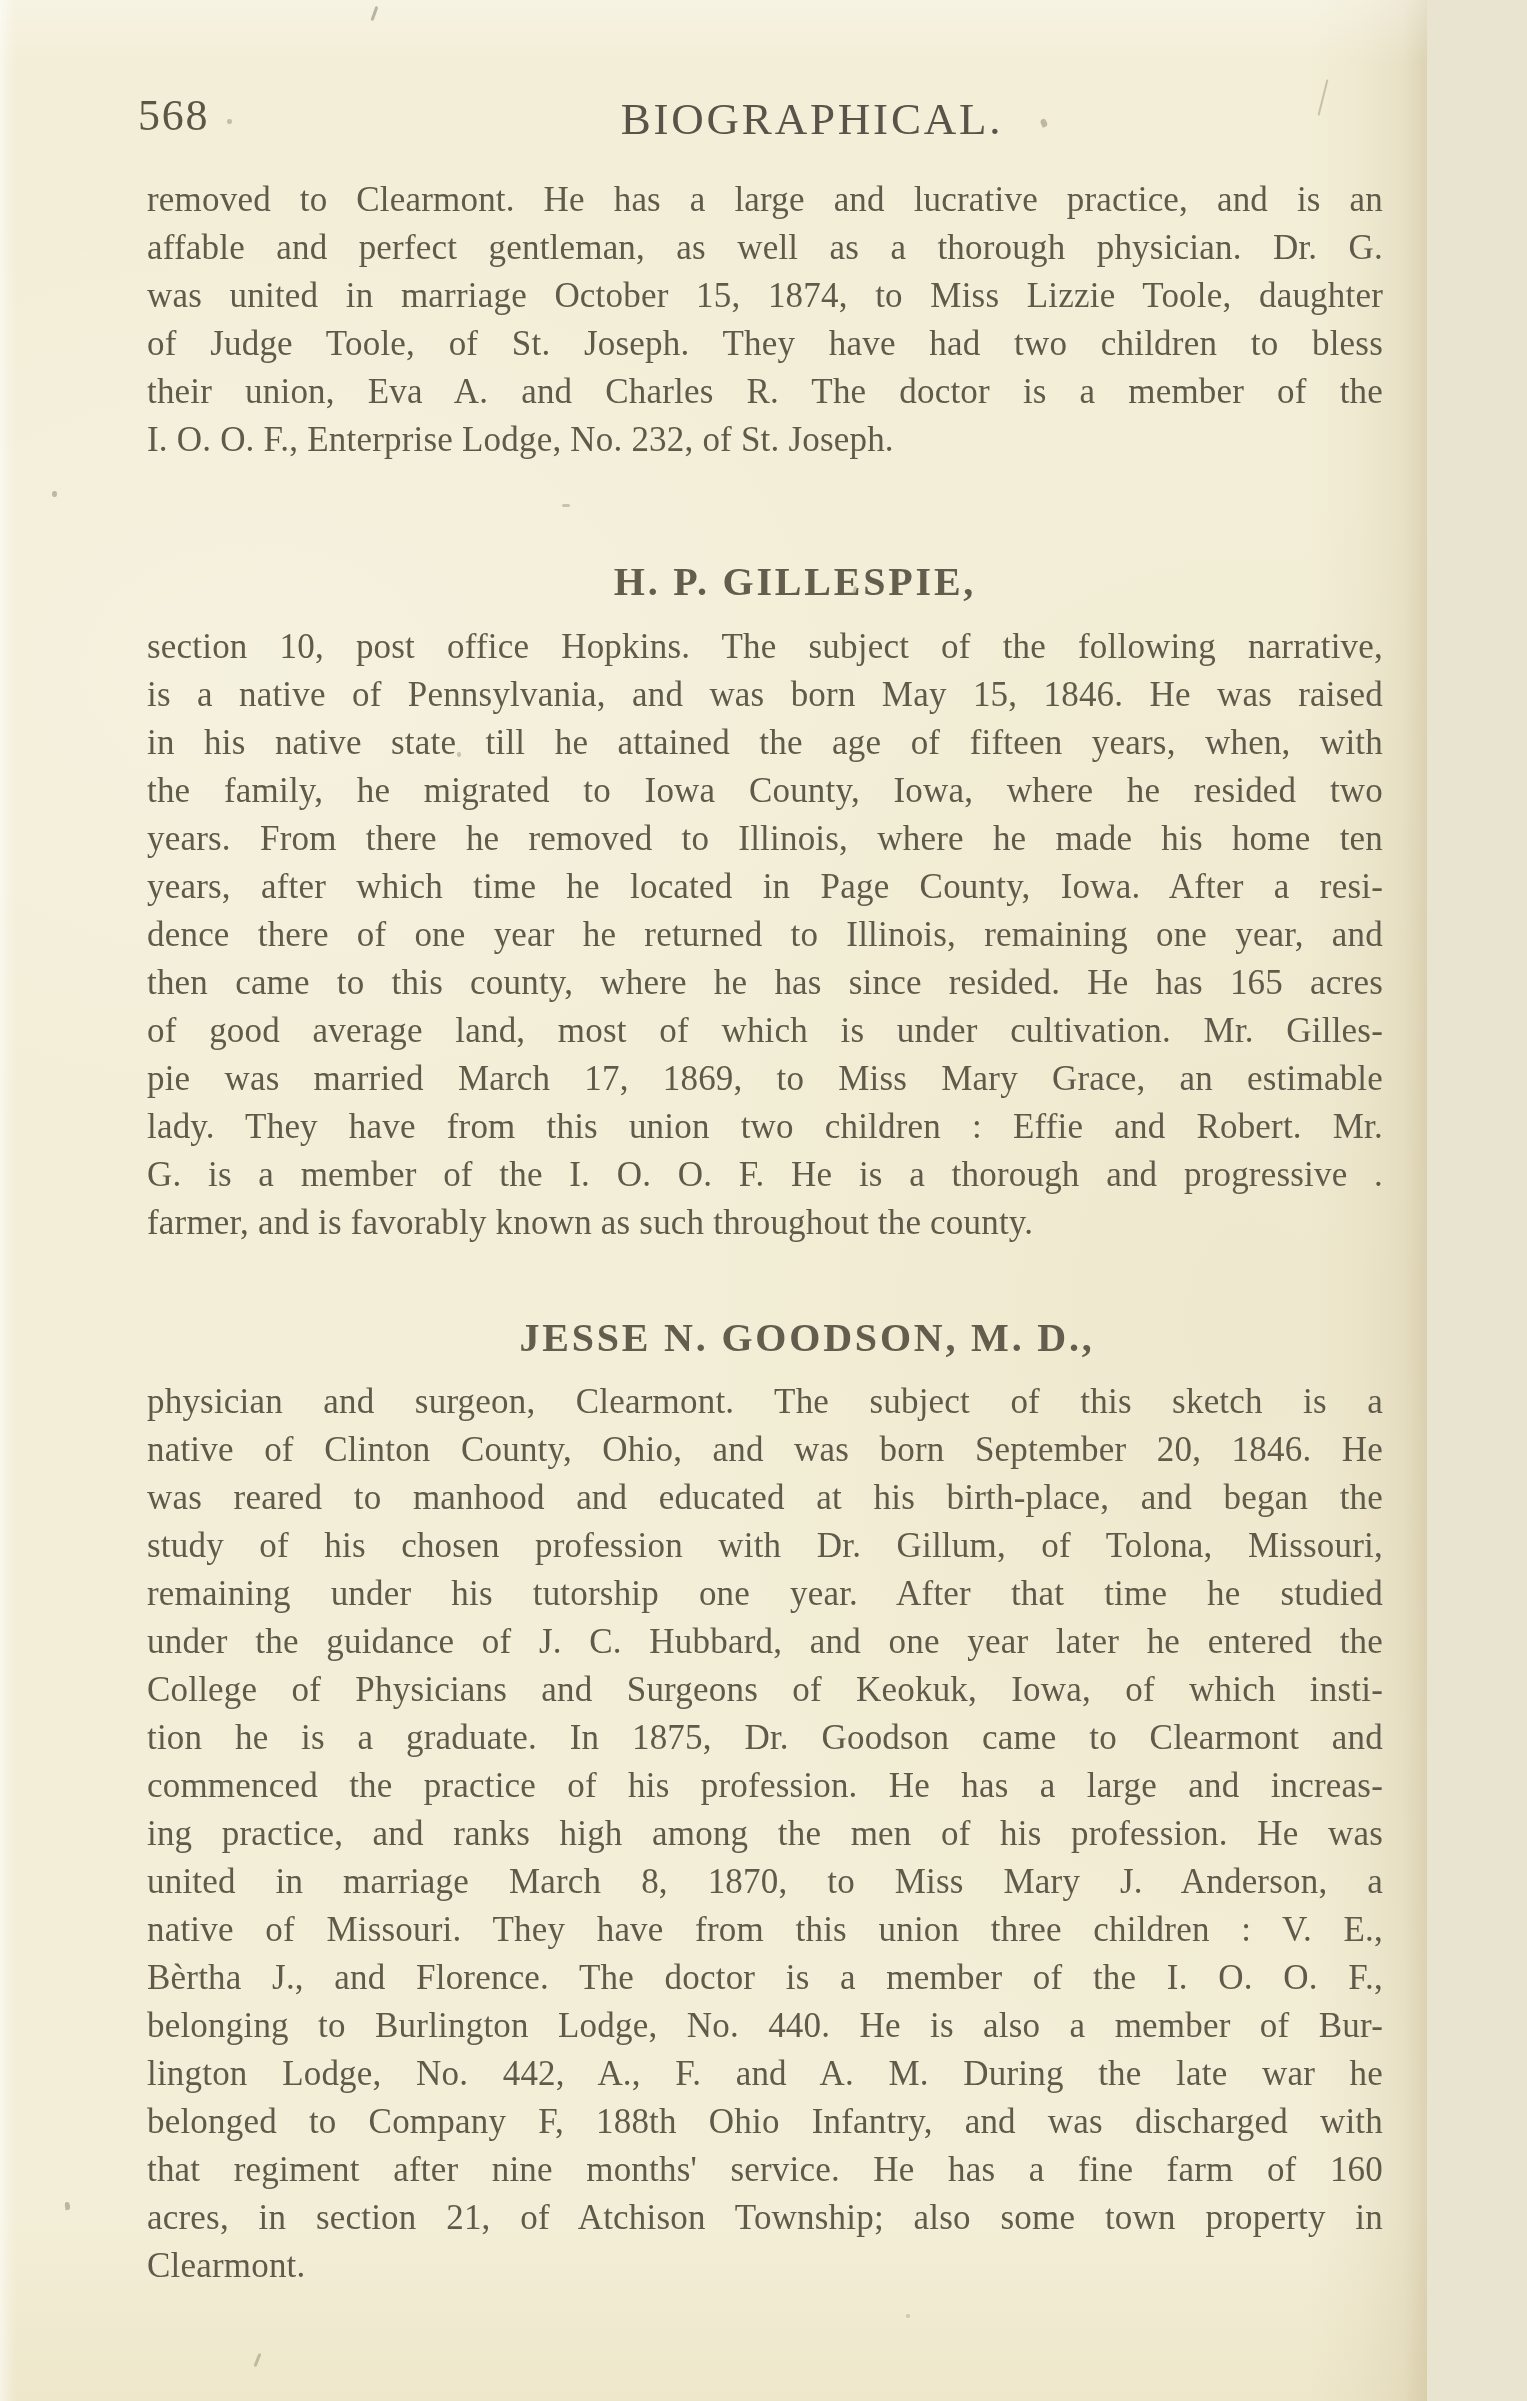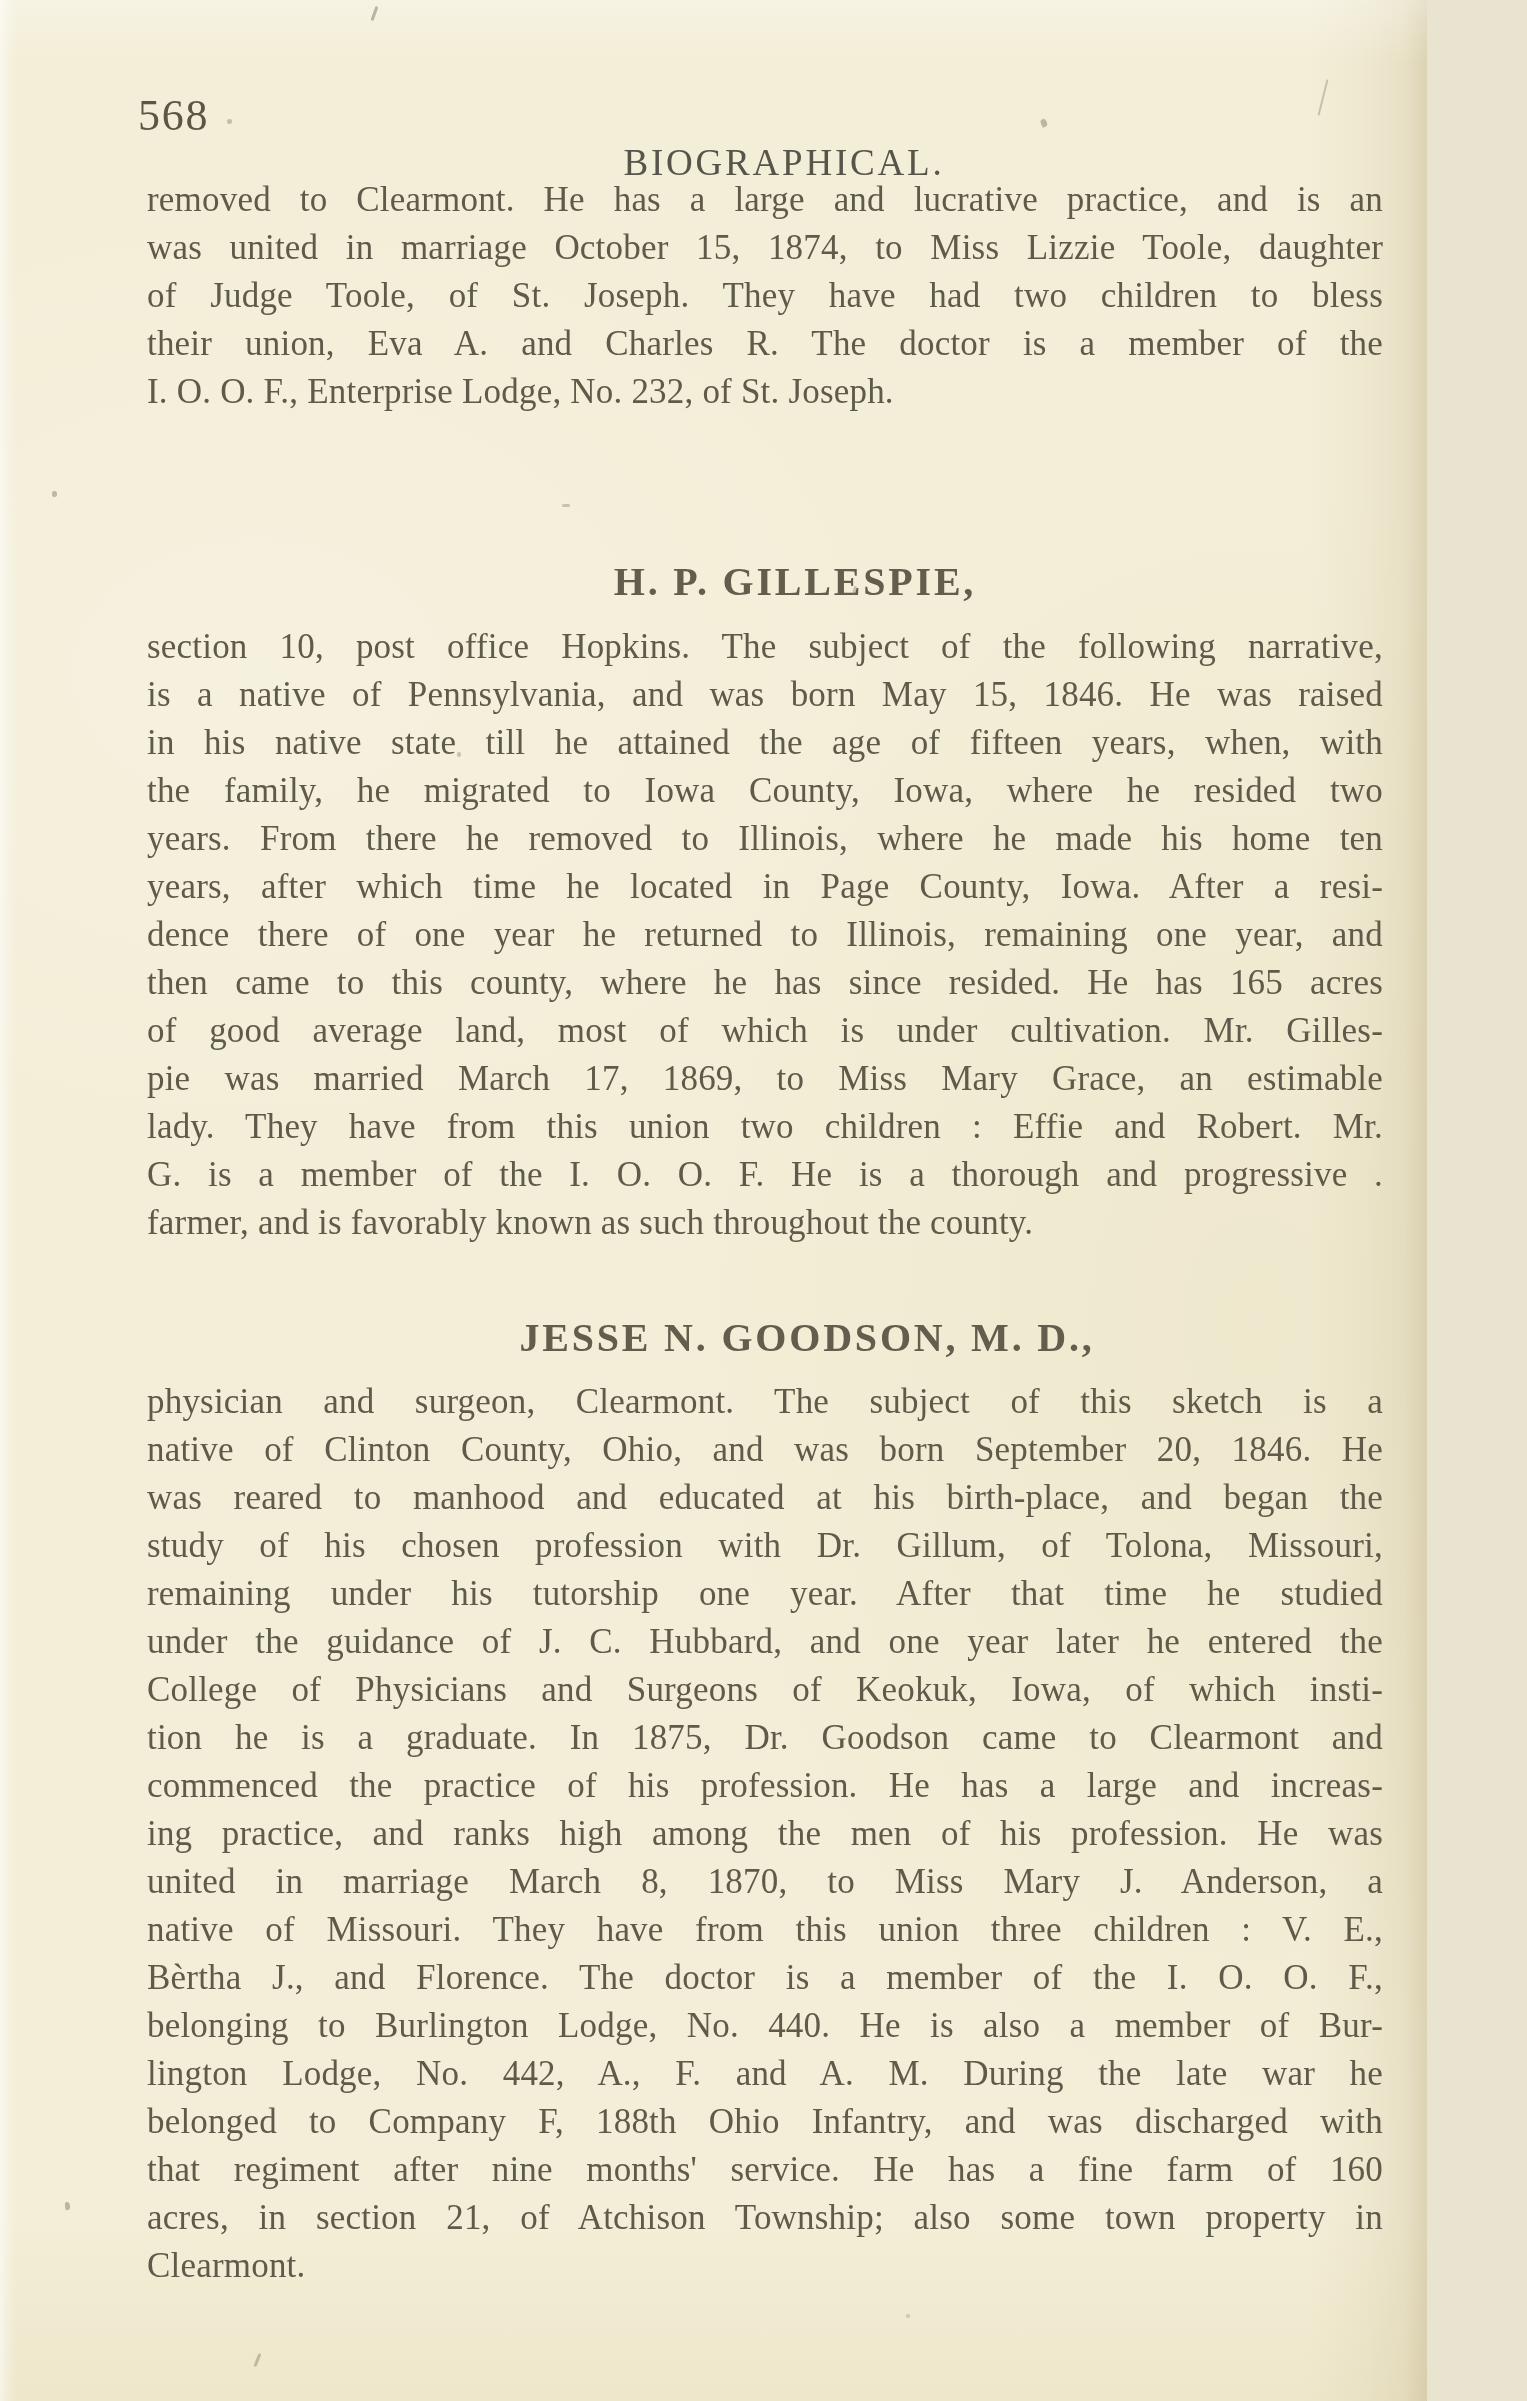--- a/index.html
+++ b/index.html
@@ -15,22 +15,22 @@
       linear-gradient(to top, rgba(214,198,148,0.18) 0px, rgba(0,0,0,0) 184px),
       radial-gradient(1011px 735px at 18% 28%, rgba(255,255,255,0.20), rgba(255,255,255,0) 70%),
       radial-gradient(827px 1195px at 88% 55%, rgba(203,186,136,0.12), rgba(0,0,0,0) 70%),
       #f3eed7;
   }
   .page-number{
     position:absolute;left:138px;top:90px;
     font-size:44px;line-height:51px;letter-spacing:1.8px;color:#5b5646;
   }
   .running-title{
-    position:absolute;left:784px;top:97px;transform:translateX(-50%);
-    font-size:37px;line-height:44px;letter-spacing:2.8px;white-space:nowrap;color:#59544a;margin-top:44px;
+    position:absolute;left:812px;top:97px;transform:translateX(-50%);
+    font-size:45px;line-height:44px;letter-spacing:2.8px;white-space:nowrap;color:#59544a;
   }
   .entry-heading{
     position:absolute;transform:translateX(-50%);
     font-size:40px;line-height:51px;letter-spacing:2.8px;white-space:nowrap;color:#635d4d;
   }
   #heading-gillespie{left:795px;top:516px;margin-top:40px;}
   #heading-goodson{left:807px;top:1279px;}
   .para{position:absolute;left:147px;width:1236px;font-size:35px;color:#5f5a49;}
   #para-continued{top:176px;}
   #para-gillespie{top:623px;}
@@ -60,20 +60,21 @@
 <body>
 
 <div class="page">
 
   <div class="page-number">568</div>
 
   <div class="running-title">BIOGRAPHICAL.</div>
 
   <section class="para" id="para-continued">
       <div class="line">removed to Clearmont. He has a large and lucrative practice, and is an</div>
+      <div class="line">affable and perfect gentleman, as well as a thorough physician. Dr. G.</div>
       <div class="line">was united in marriage October 15, 1874, to Miss Lizzie Toole, daughter</div>
       <div class="line">of Judge Toole, of St. Joseph. They have had two children to bless</div>
       <div class="line">their union, Eva A. and Charles R. The doctor is a member of the</div>
       <div class="line last">I. O. O. F., Enterprise Lodge, No. 232, of St. Joseph.</div>
     </section>
 
   <h2 class="entry-heading" id="heading-gillespie">H. P. GILLESPIE,</h2>
 
   <section class="para" id="para-gillespie">
       <div class="line">section 10, post office Hopkins. The subject of the following narrative,</div>

